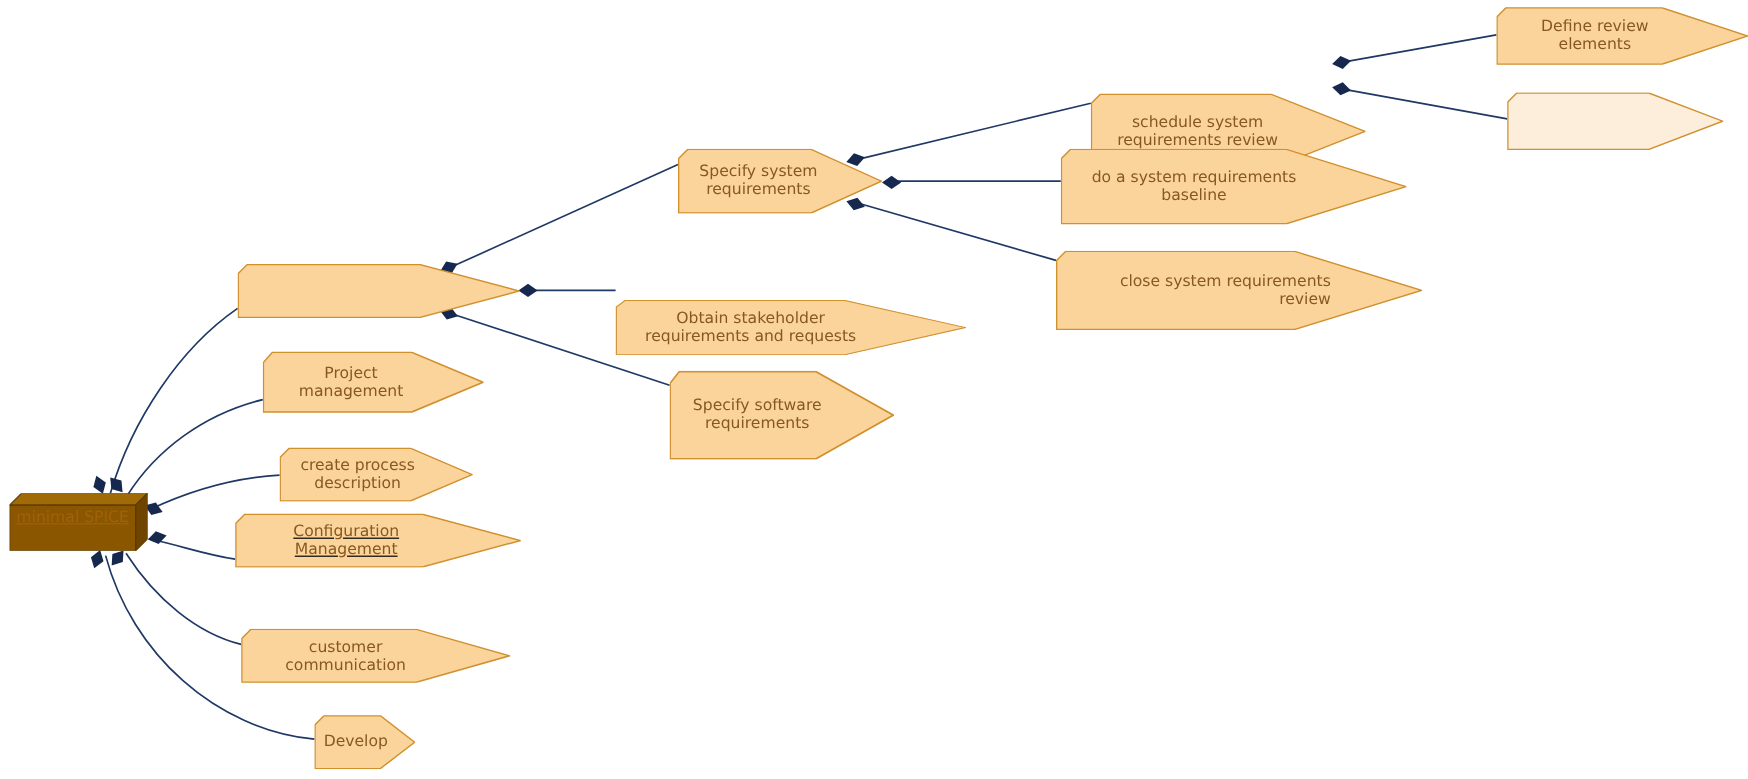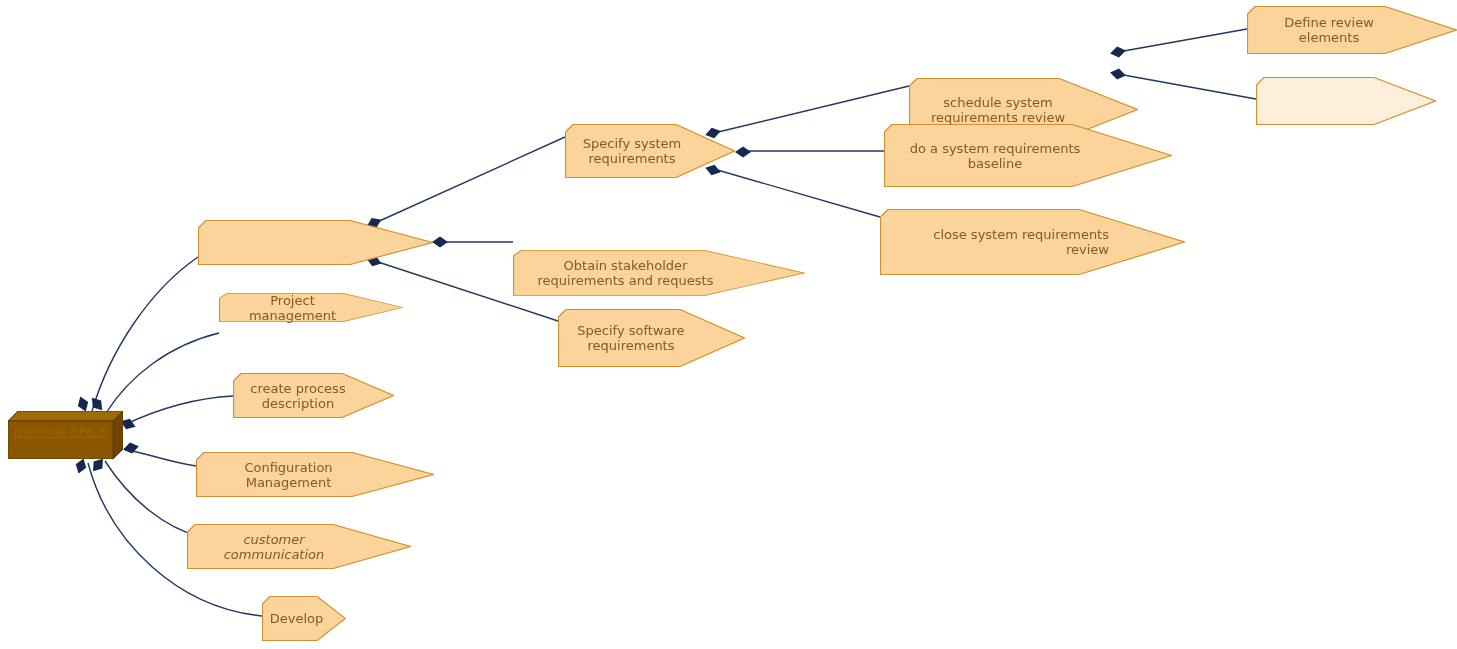--- a/index.html
+++ b/index.html
@@ -109,40 +109,40 @@
         </svg>
         <div class="root-label">minimal SPICE</div>
       </div>
     </div>
   <div id="node-layer">
       <div class="node arrow-node" style="left: 198px; top: 220px; width: 235px; height: 45px;">
         <svg class="arrow-svg" viewBox="0 0 235 45" preserveAspectRatio="none">
           <path d="M 0.5,8 L 8,0.5 L 152,0.5 L 234.5,22.5 L 152,44.5 L 0.5,44.5 Z" fill="#FBD49C" stroke="#D1902E" stroke-width="1.2" stroke-linejoin="miter"></path>
         </svg>
       </div>
-      <div class="node arrow-node" style="left: 219px; top: 293px; width: 184px; height: 29px;">
+      <div class="node arrow-node" style="left: 219px; top: 293px; width: 184px; height: 51px;">
         <svg class="arrow-svg" viewBox="0 0 184 45" preserveAspectRatio="none">
           <path d="M 0.5,8 L 8,0.5 L 124,0.5 L 183.5,22.5 L 124,44.5 L 0.5,44.5 Z" fill="#FBD49C" stroke="#D1902E" stroke-width="1.2" stroke-linejoin="miter"></path>
         </svg>
         <div class="arrow-label" style="padding-right: 43px;">Project management</div>
       </div>
       <div class="node arrow-node" style="left: 233px; top: 373px; width: 161px; height: 45px;">
         <svg class="arrow-svg" viewBox="0 0 161 45" preserveAspectRatio="none">
           <path d="M 0.5,8 L 8,0.5 L 109,0.5 L 160.5,22.5 L 109,44.5 L 0.5,44.5 Z" fill="#FBD49C" stroke="#D1902E" stroke-width="1.2" stroke-linejoin="miter"></path>
         </svg>
         <div class="arrow-label" style="padding-right: 37px;">create process
 description</div>
       </div>
-      <div class="node arrow-node" style="left: 196px; top: 452px; width: 238px; height: 45px;">
+      <div class="node arrow-node" style="left: 196px; top: 428px; width: 238px; height: 45px; text-decoration: underline;">
         <svg class="arrow-svg" viewBox="0 0 238 45" preserveAspectRatio="none">
           <path d="M 0.5,8 L 8,0.5 L 156,0.5 L 237.5,22.5 L 156,44.5 L 0.5,44.5 Z" fill="#FBD49C" stroke="#D1902E" stroke-width="1.2" stroke-linejoin="miter"></path>
         </svg>
         <div class="arrow-label" style="padding-right: 59px;">Configuration Management</div>
       </div>
-      <div class="node arrow-node" style="left: 187px; top: 524px; width: 224px; height: 45px; font-style: italic;">
+      <div class="node arrow-node" style="left: 201px; top: 524px; width: 224px; height: 45px;">
         <svg class="arrow-svg" viewBox="0 0 224 45" preserveAspectRatio="none">
           <path d="M 0.5,8 L 8,0.5 L 146,0.5 L 223.5,22.5 L 146,44.5 L 0.5,44.5 Z" fill="#FBD49C" stroke="#D1902E" stroke-width="1.2" stroke-linejoin="miter"></path>
         </svg>
         <div class="arrow-label" style="padding-right: 56px;">customer communication</div>
       </div>
       <div class="node arrow-node" style="left: 262px; top: 596px; width: 84px; height: 45px; justify-content: center;">
         <svg class="arrow-svg" viewBox="0 0 84 45" preserveAspectRatio="none">
           <path d="M 0.5,8 L 8,0.5 L 55,0.5 L 83.5,22.5 L 55,44.5 L 0.5,44.5 Z" fill="#FBD49C" stroke="#D1902E" stroke-width="1.2" stroke-linejoin="miter"></path>
         </svg>
         <div class="arrow-label" style="padding-right: 21px;">Develop</div>
@@ -154,21 +154,21 @@
         <div class="arrow-label" style="padding-right: 42px;">Specify system
 requirements</div>
       </div>
       <div class="node arrow-node" style="left: 513px; top: 206px; width: 292px; height: 46px; margin-top: 44px;">
         <svg class="arrow-svg" viewBox="0 0 292 62" preserveAspectRatio="none">
           <path d="M 0.5,8 L 8,0.5 L 191,0.5 L 291.5,31 L 191,61.5 L 0.5,61.5 Z" fill="#FBD49C" stroke="#D1902E" stroke-width="1.2" stroke-linejoin="miter"></path>
         </svg>
         <div class="arrow-label" style="padding-right: 73px;">Obtain stakeholder
 requirements and requests</div>
       </div>
-      <div class="node arrow-node" style="left: 558px; top: 309px; width: 187px; height: 58px;">
+      <div class="node arrow-node" style="left: 558px; top: 309px; width: 187px; height: 74px;">
         <svg class="arrow-svg" viewBox="0 0 187 58" preserveAspectRatio="none">
           <path d="M 0.5,8 L 8,0.5 L 122,0.5 L 186.5,29 L 122,57.5 L 0.5,57.5 Z" fill="#FBD49C" stroke="#D1902E" stroke-width="1.2" stroke-linejoin="miter"></path>
         </svg>
         <div class="arrow-label" style="padding-right: 47px;">Specify software
 requirements</div>
       </div>
       <div class="node arrow-node" style="left: 909px; top: 30px; width: 229px; height: 63px; margin-top: 48px;">
         <svg class="arrow-svg" viewBox="0 0 229 63" preserveAspectRatio="none">
           <path d="M 0.5,8 L 8,0.5 L 150,0.5 L 228.5,31.5 L 150,62.5 L 0.5,62.5 Z" fill="#FBD49C" stroke="#D1902E" stroke-width="1.2" stroke-linejoin="miter"></path>
         </svg>

